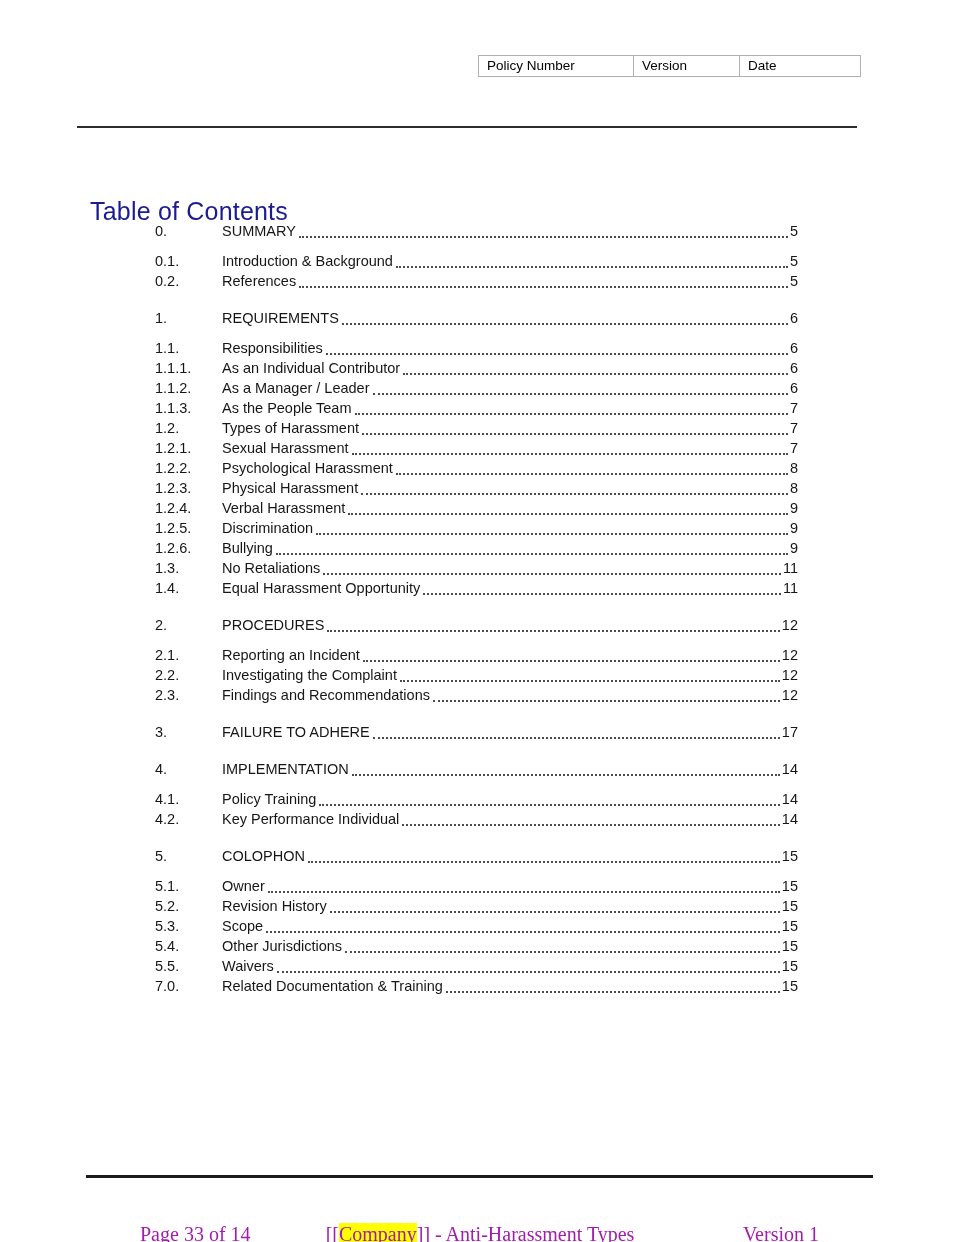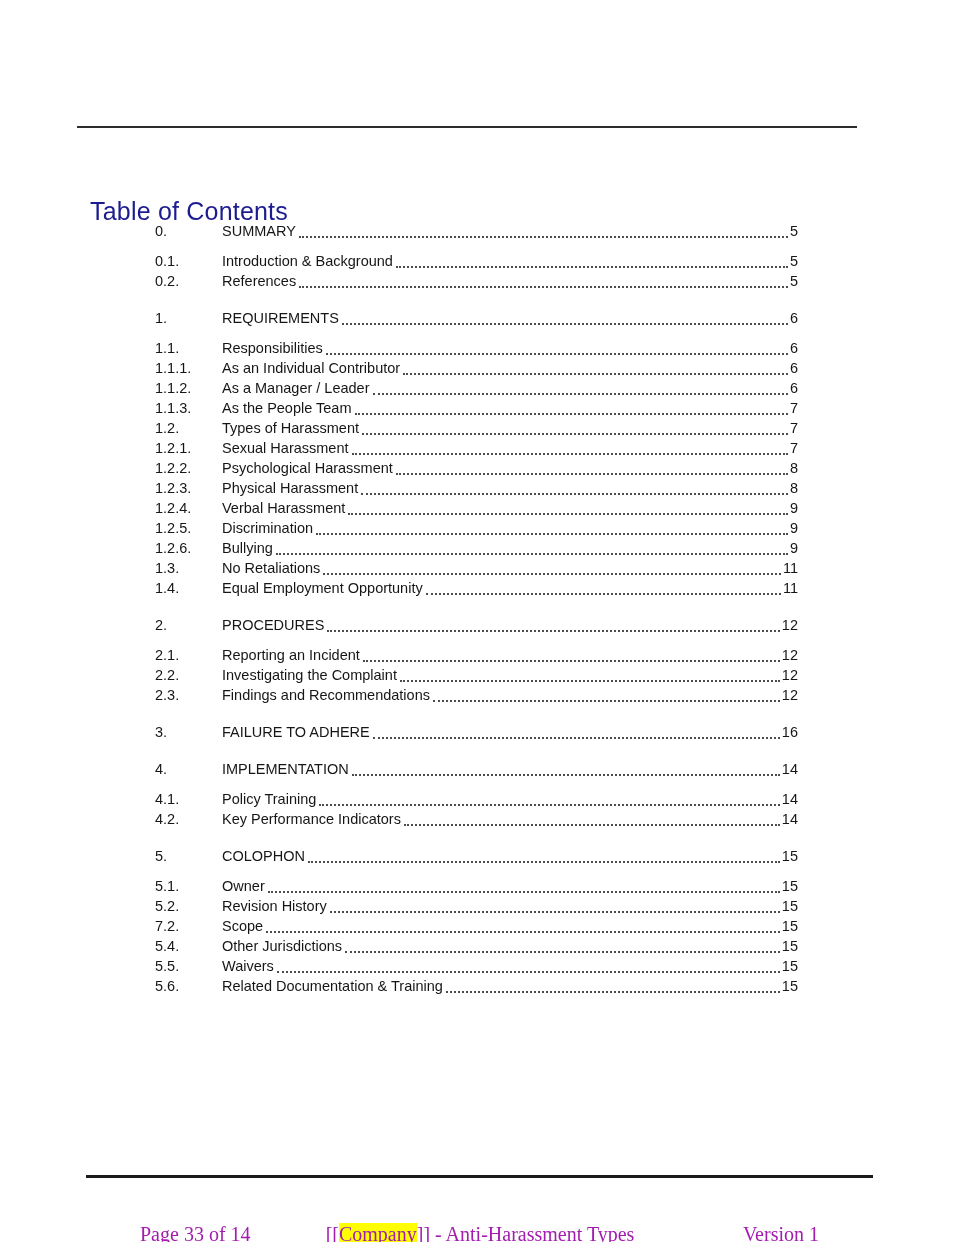--- a/index.html
+++ b/index.html
@@ -85,20 +85,25 @@
   .footer-left   { position: absolute; left: 140px; top: 0; }
   .footer-center { position: absolute; left: 0; top: 0; width: 100%; text-align: center; }
   .footer-right  { position: absolute; right: 141px; top: 0; }
   .hl { background: var(--highlight-color, #ffff00); text-align: right; }
 </style>
 </head>
 <body>
 
 <table class="header-table">
   <tbody>
+      <tr>
+    <td class="c1">Policy Number</td>
+    <td class="c2">Version</td>
+    <td class="c3">Date</td>
+  </tr>
 </tbody>
   </table>
 
 <div class="header-rule"></div>
 
 <h1 class="doc-title">Table of Contents</h1>
 
 <div class="toc">
     <div class="toc-row level-1">
       <span class="num">0.</span>
@@ -191,21 +196,21 @@
       <span class="pg">9</span>
     </div>
     <div class="toc-row level-2">
       <span class="num">1.3.</span>
       <span class="t-title">No Retaliations</span>
       <span class="dots"></span>
       <span class="pg">11</span>
     </div>
     <div class="toc-row level-2">
       <span class="num">1.4.</span>
-      <span class="t-title">Equal Employment Opportunity</span>
+      <span class="t-title">Equal Harassment Opportunity</span>
       <span class="dots"></span>
       <span class="pg">11</span>
     </div>
     <div class="toc-row level-1">
       <span class="num">2.</span>
       <span class="t-title">PROCEDURES</span>
       <span class="dots"></span>
       <span class="pg">12</span>
     </div>
     <div class="toc-row level-2">
@@ -223,37 +228,37 @@
     <div class="toc-row level-2">
       <span class="num">2.3.</span>
       <span class="t-title">Findings and Recommendations</span>
       <span class="dots"></span>
       <span class="pg">12</span>
     </div>
     <div class="toc-row level-1">
       <span class="num">3.</span>
       <span class="t-title">FAILURE TO ADHERE</span>
       <span class="dots"></span>
-      <span class="pg">16</span>
+      <span class="pg">17</span>
     </div>
     <div class="toc-row level-1">
       <span class="num">4.</span>
       <span class="t-title">IMPLEMENTATION</span>
       <span class="dots"></span>
       <span class="pg">14</span>
     </div>
     <div class="toc-row level-2">
       <span class="num">4.1.</span>
       <span class="t-title">Policy Training</span>
       <span class="dots"></span>
       <span class="pg">14</span>
     </div>
     <div class="toc-row level-2">
       <span class="num">4.2.</span>
-      <span class="t-title">Key Performance Indicators</span>
+      <span class="t-title">Key Performance Individual</span>
       <span class="dots"></span>
       <span class="pg">14</span>
     </div>
     <div class="toc-row level-1">
       <span class="num">5.</span>
       <span class="t-title">COLOPHON</span>
       <span class="dots"></span>
       <span class="pg">15</span>
     </div>
     <div class="toc-row level-2">
@@ -262,39 +267,39 @@
       <span class="dots"></span>
       <span class="pg">15</span>
     </div>
     <div class="toc-row level-2">
       <span class="num">5.2.</span>
       <span class="t-title">Revision History</span>
       <span class="dots"></span>
       <span class="pg">15</span>
     </div>
     <div class="toc-row level-2">
-      <span class="num">7.2.</span>
+      <span class="num">5.3.</span>
       <span class="t-title">Scope</span>
       <span class="dots"></span>
       <span class="pg">15</span>
     </div>
     <div class="toc-row level-2">
       <span class="num">5.4.</span>
       <span class="t-title">Other Jurisdictions</span>
       <span class="dots"></span>
       <span class="pg">15</span>
     </div>
     <div class="toc-row level-2">
       <span class="num">5.5.</span>
       <span class="t-title">Waivers</span>
       <span class="dots"></span>
       <span class="pg">15</span>
     </div>
     <div class="toc-row level-2">
-      <span class="num">5.6.</span>
+      <span class="num">7.0.</span>
       <span class="t-title">Related Documentation &amp; Training</span>
       <span class="dots"></span>
       <span class="pg">15</span>
     </div>
   </div>
 
 <div class="footer-rule"></div>
 
 <div class="footer">
   <span class="footer-left">Page 33 of 14</span>

